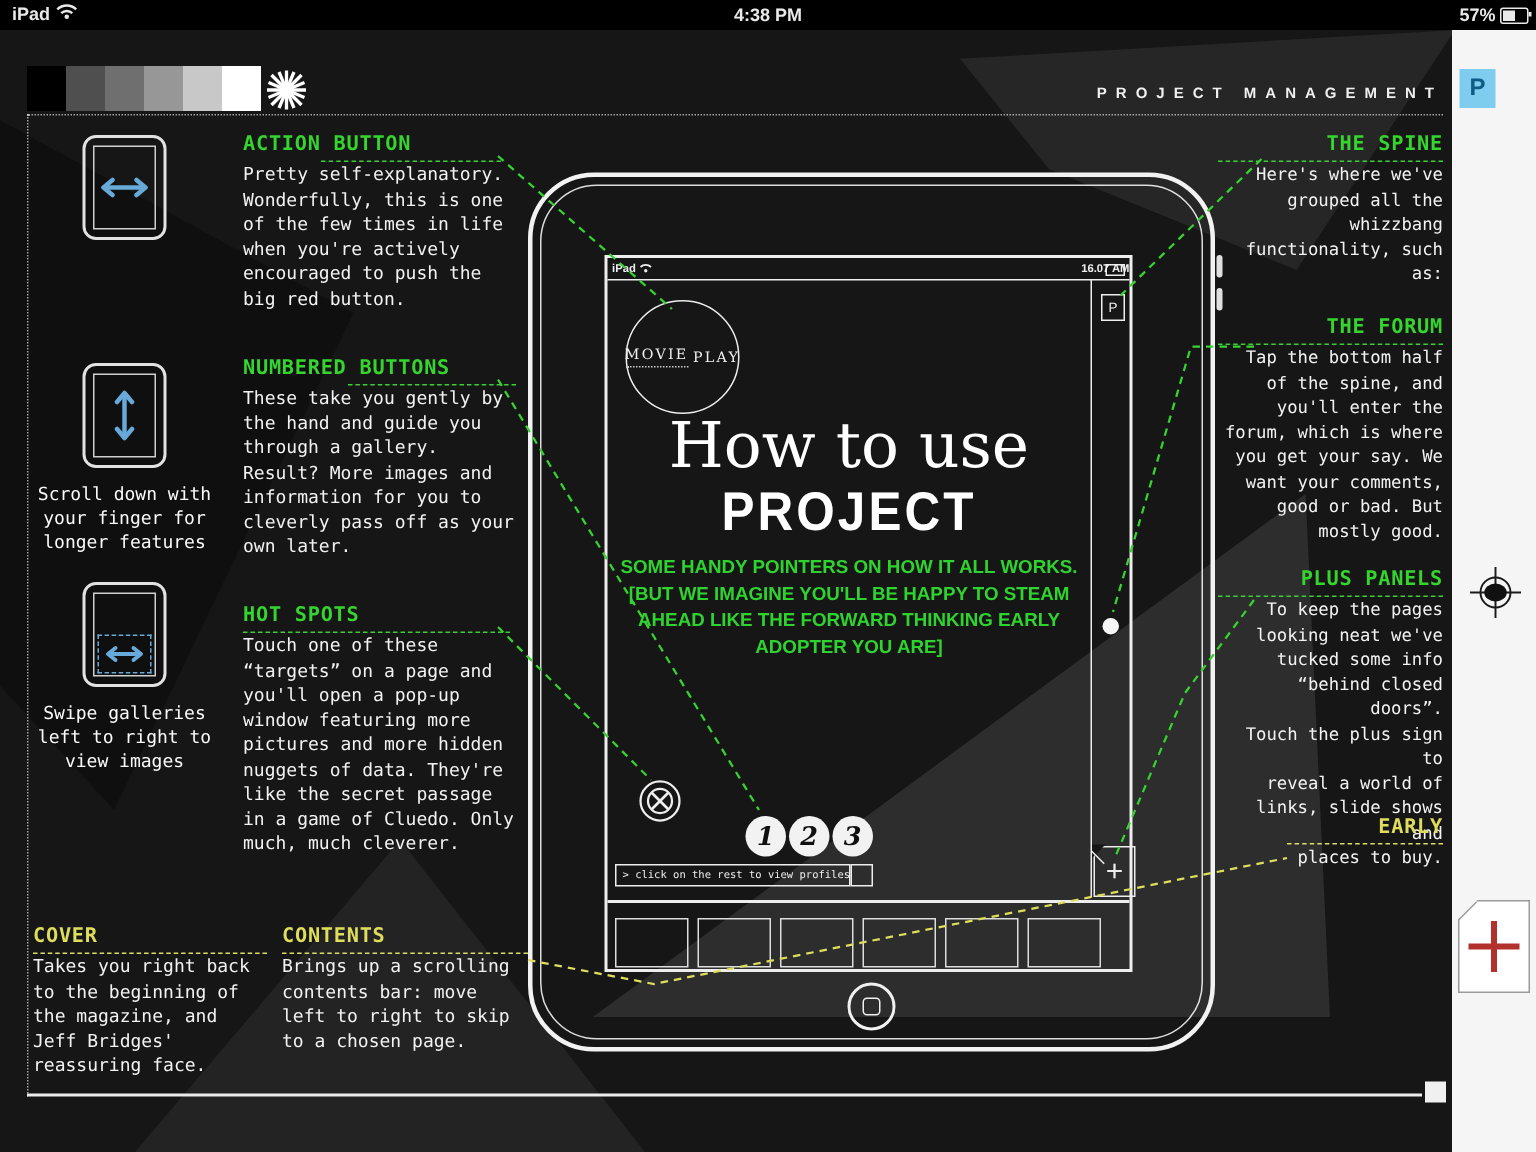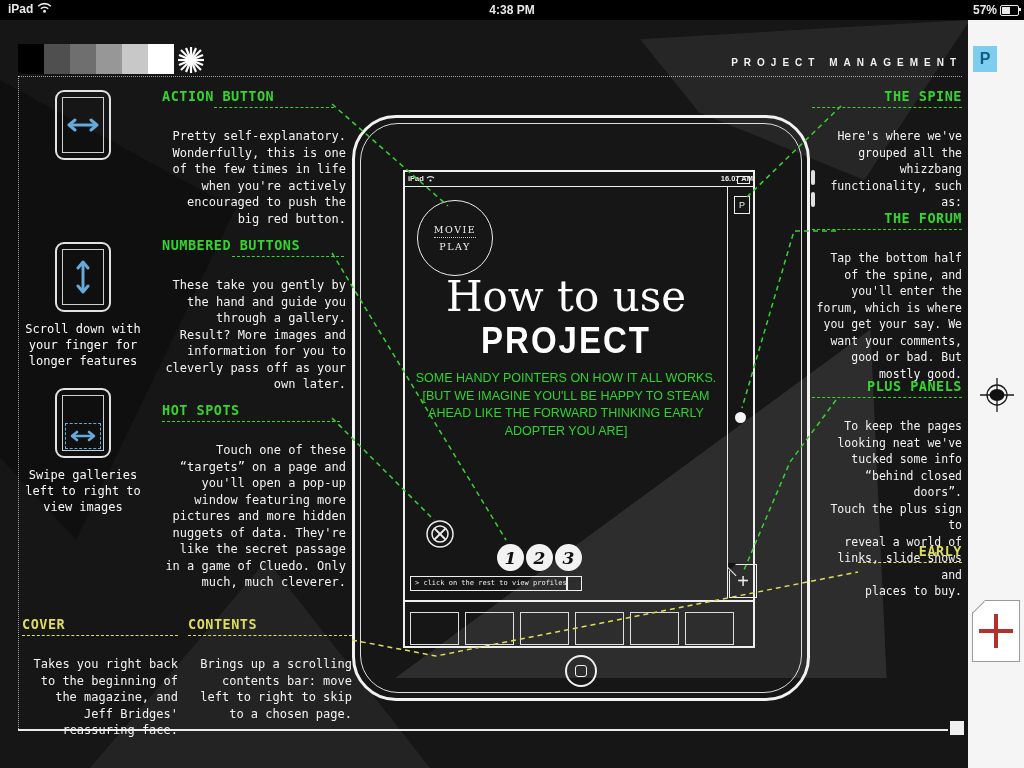--- a/index.html
+++ b/index.html
@@ -50,21 +50,21 @@
   .gal-box{position:absolute;left:8px;right:8px;bottom:7px;height:24px;border:1px dashed #67a9d8;
     display:flex;align-items:center;justify-content:center;}
   .guide .cap{margin-top:9px;color:#fafafa;font-size:12px;line-height:16px;white-space:pre-line;}
 
   
   .ann{position:absolute;z-index:4;}
   .ann h3{margin:0;font-size:13.5px;font-weight:bold;letter-spacing:.5px;font-family:"DejaVu Sans Mono",monospace;}
   .green h3{color:#35d42f;} .yellow h3{color:#dede5c;}
   .rule{height:0;border-top:1.5px dashed #35d42f;margin-top:3px;}
   .yellow .rule{border-top-color:#dede5c;}
-  .ann .body{margin-top:20px;color:#f2f2f2;font-size:12px;line-height:16.5px;white-space:pre-line;text-align:right;}
+  .ann .body{margin-top:0;color:#f2f2f2;font-size:12px;line-height:16.5px;white-space:pre-line;}
   .aL{left:162px;width:184px;}
   .a1{top:88px;} .a2{top:237px;} .a3{top:402px;}
   .a1 .rule{margin-left:52px;width:120px;} .a2 .rule{margin-left:70px;width:112px;} .a3 .rule{width:178px;}
   .aB1{left:22px;top:616px;width:156px;} .aB2{left:188px;top:616px;width:164px;}
   .aR{left:812px;width:150px;text-align:right;}
   .r1{top:88px;} .r2{top:210px;} .r3{top:378px;} .r4{top:543px;}
   .r4 .rule{margin-left:46px;width:104px;}
   .aR .body{font-size:11.5px;}
 
   
@@ -86,29 +86,29 @@
     font-family:"Liberation Sans",sans-serif;font-size:9px;text-align:center;line-height:16px;}
   .spine-dot{position:absolute;left:330px;top:240px;width:11px;height:11px;border-radius:50%;background:#f5f5f5;}
   .plus-page{position:absolute;left:324px;top:392px;width:26px;height:32px;border:1.5px solid #eee;color:#eee;}
   .plus-page .pp-plus{position:absolute;inset:0;display:flex;align-items:center;justify-content:center;
     font-size:20px;font-weight:200;font-family:"Liberation Sans",sans-serif;}
   .plus-page .pp-fold{position:absolute;left:-2px;top:-2px;width:0;height:0;
     border-top:9px solid #161616;border-right:9px solid transparent;}
   .plus-page .pp-foldline{position:absolute;left:-2px;top:2px;width:12px;height:0;border-top:1px solid #eee;
     transform:rotate(45deg);transform-origin:0 0;}
   .movie{position:absolute;left:12px;top:28px;width:74px;height:74px;border:1.5px solid #eee;border-radius:50%;
-    display:flex;flex-direction:column;align-items:center;justify-content:center;gap:3px;
+    display:flex;flex-direction:row;align-items:center;justify-content:center;gap:3px;
     color:#f0f0f0;font-family:"DejaVu Serif",serif;font-size:9.5px;letter-spacing:1.5px;}
   .movie .m1{border-bottom:1px dotted #ccc;padding-bottom:2px;}
   .howto{position:absolute;left:0;top:102px;width:322px;text-align:center;color:#fff;
     font-family:"DejaVu Serif",serif;font-size:42px;line-height:46px;}
   .plogo{position:absolute;left:0;top:150px;width:322px;text-align:center;color:#fff;
     font-family:"Liberation Sans",sans-serif;font-weight:900;font-size:33px;letter-spacing:2px;transform:scaleY(1.1);}
   .tagline{position:absolute;left:0;top:198px;width:322px;text-align:center;color:#2fd32f;
-    font-family:"Liberation Sans",sans-serif;font-weight:normal;font-size:12.5px;line-height:17.5px;white-space:pre-line;}
+    font-family:"Liberation Sans",sans-serif;font-weight:bold;font-size:12.5px;line-height:17.5px;white-space:pre-line;}
   .xspot{position:absolute;left:20px;top:347px;width:30px;height:30px;}
   .numbtns{position:absolute;left:92px;top:372px;display:flex;gap:2px;}
   .nb{width:27px;height:27px;border-radius:50%;background:#f2f2f2;color:#101010;
     font-family:"DejaVu Serif",serif;font-weight:bold;font-style:italic;font-size:17px;
     display:flex;align-items:center;justify-content:center;}
   .profilebar{position:absolute;left:5px;top:404px;width:157px;height:15px;border:1px solid #eee;box-sizing:border-box;
     color:#eee;font-size:7px;line-height:13px;padding-left:4px;white-space:nowrap;overflow:hidden;}
   .profilecap{position:absolute;left:162px;top:404px;width:15px;height:15px;border:1px solid #eee;box-sizing:border-box;}
   .strip-line{position:absolute;left:0;top:428px;width:348px;height:0;border-top:2px solid #eee;}
   .thumbs{position:absolute;left:5px;top:440px;display:flex;gap:6px;}

